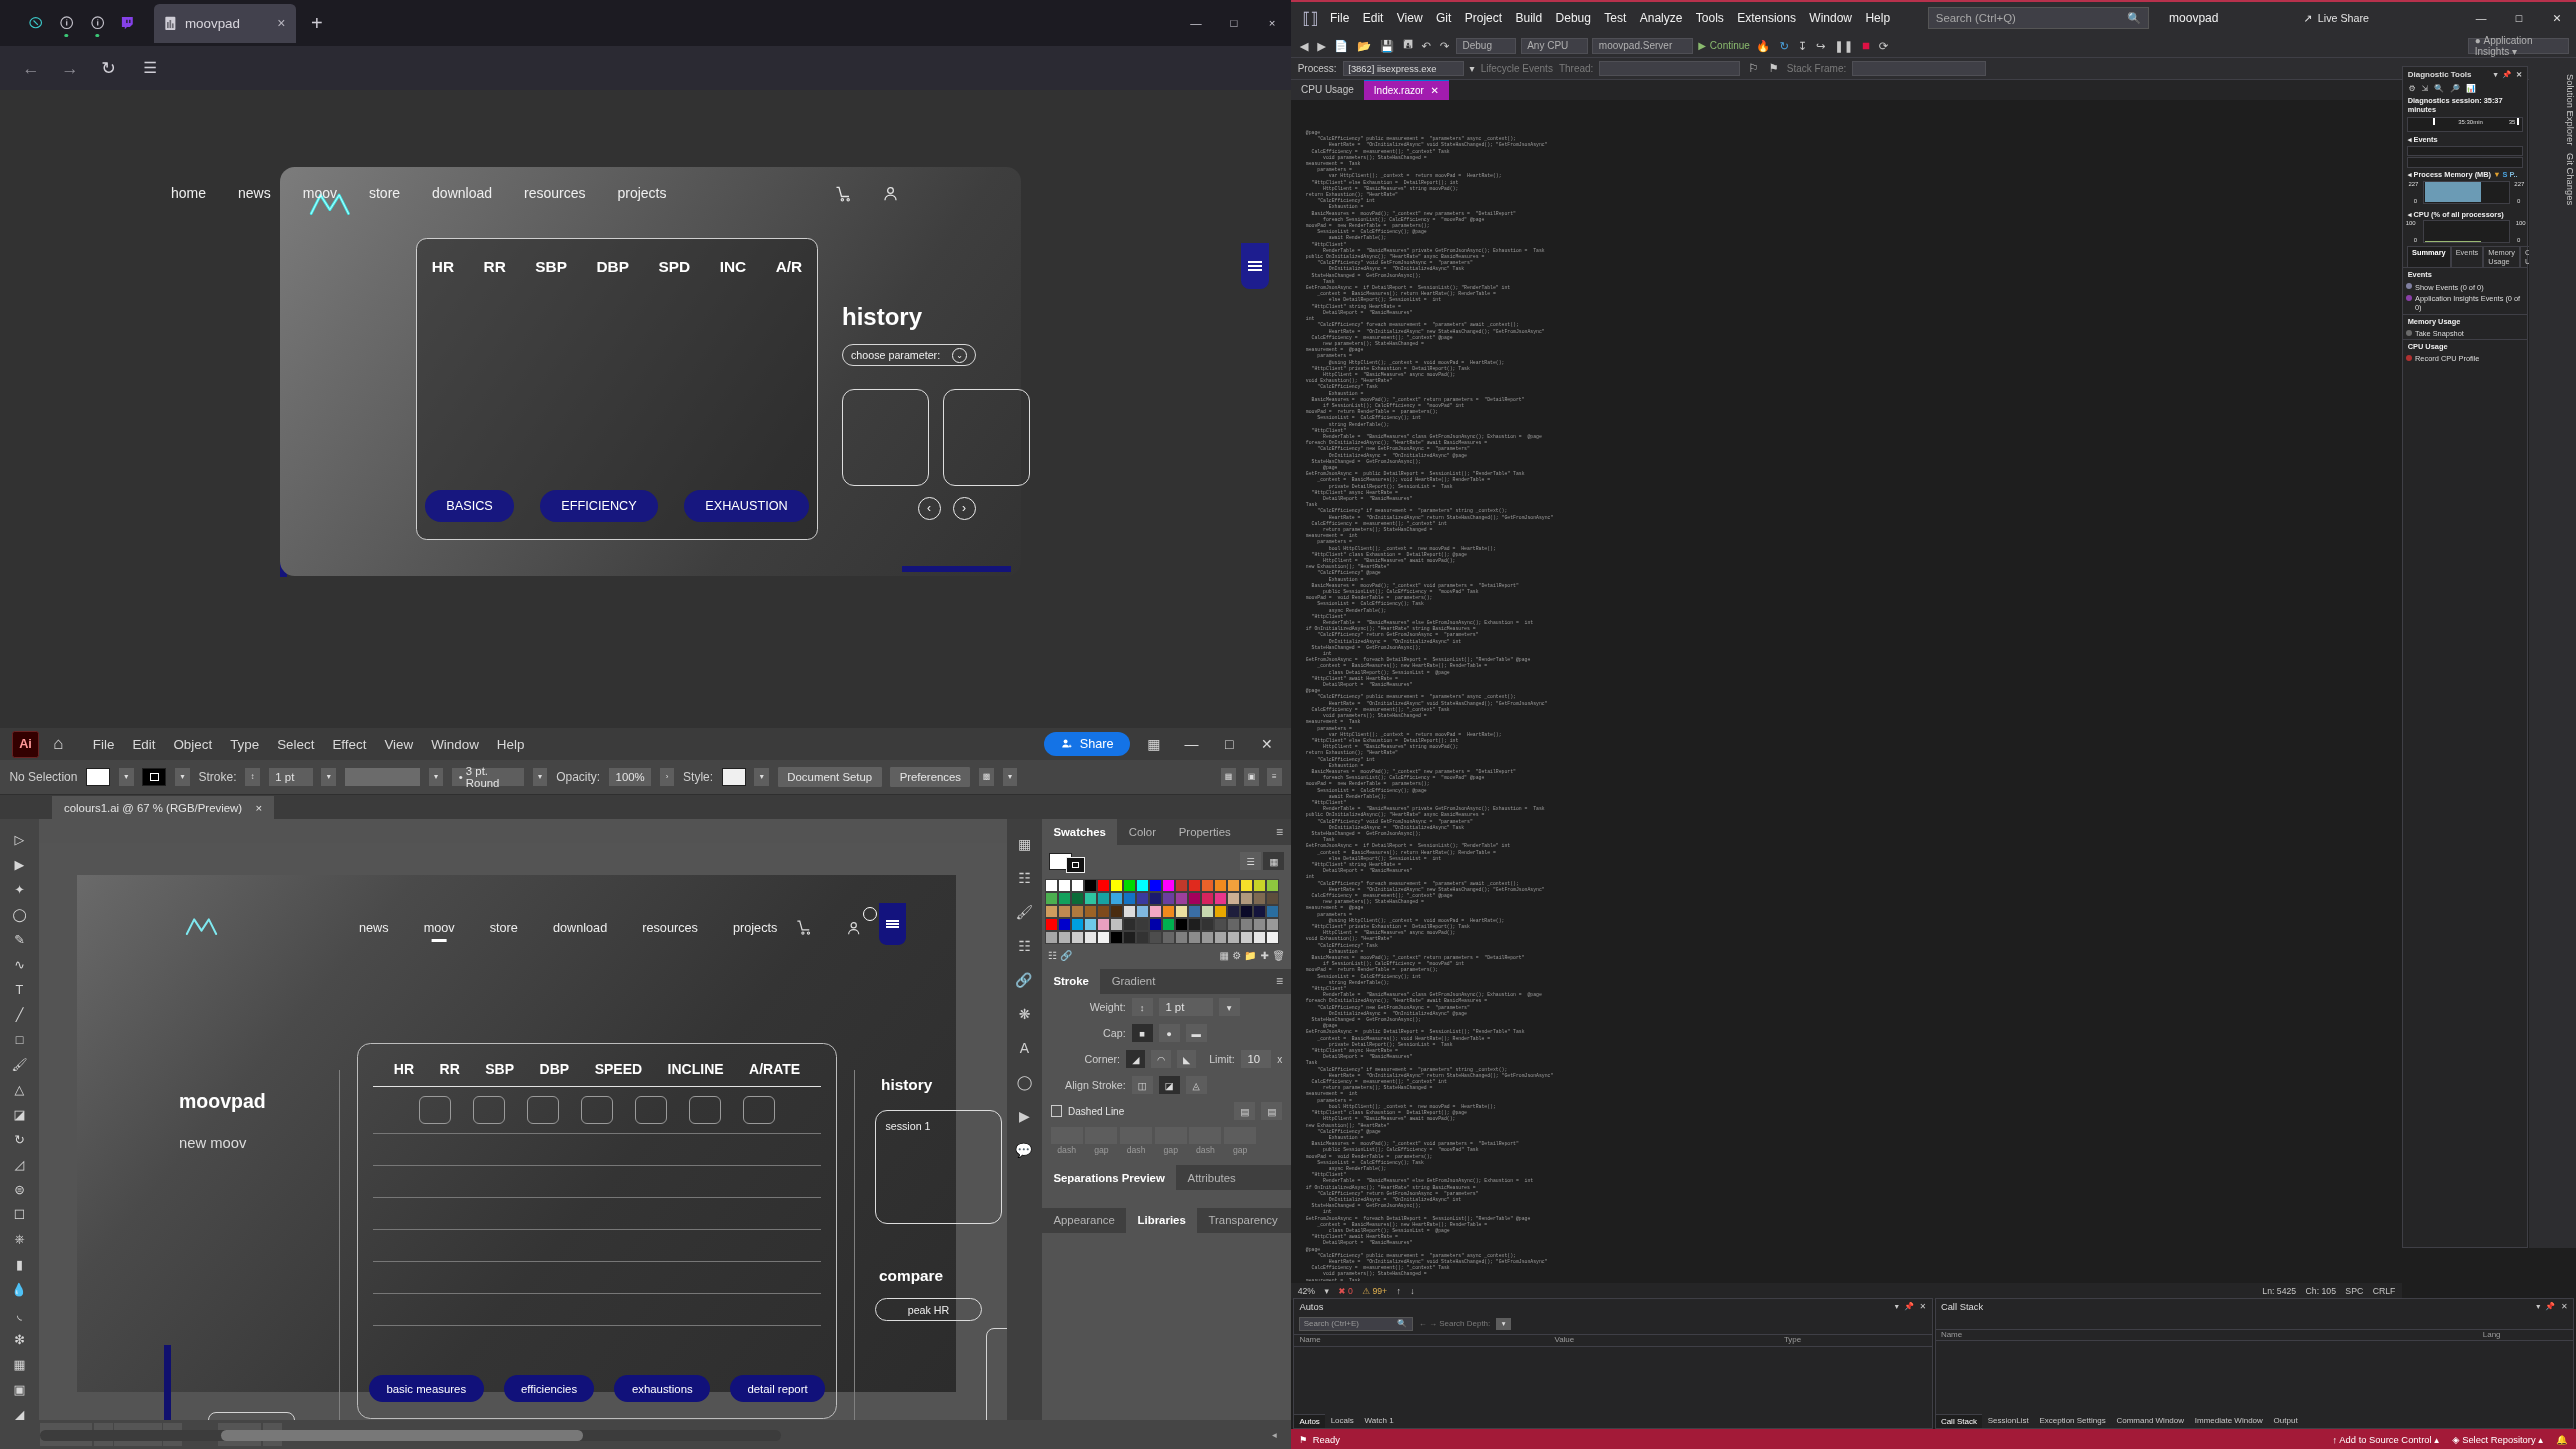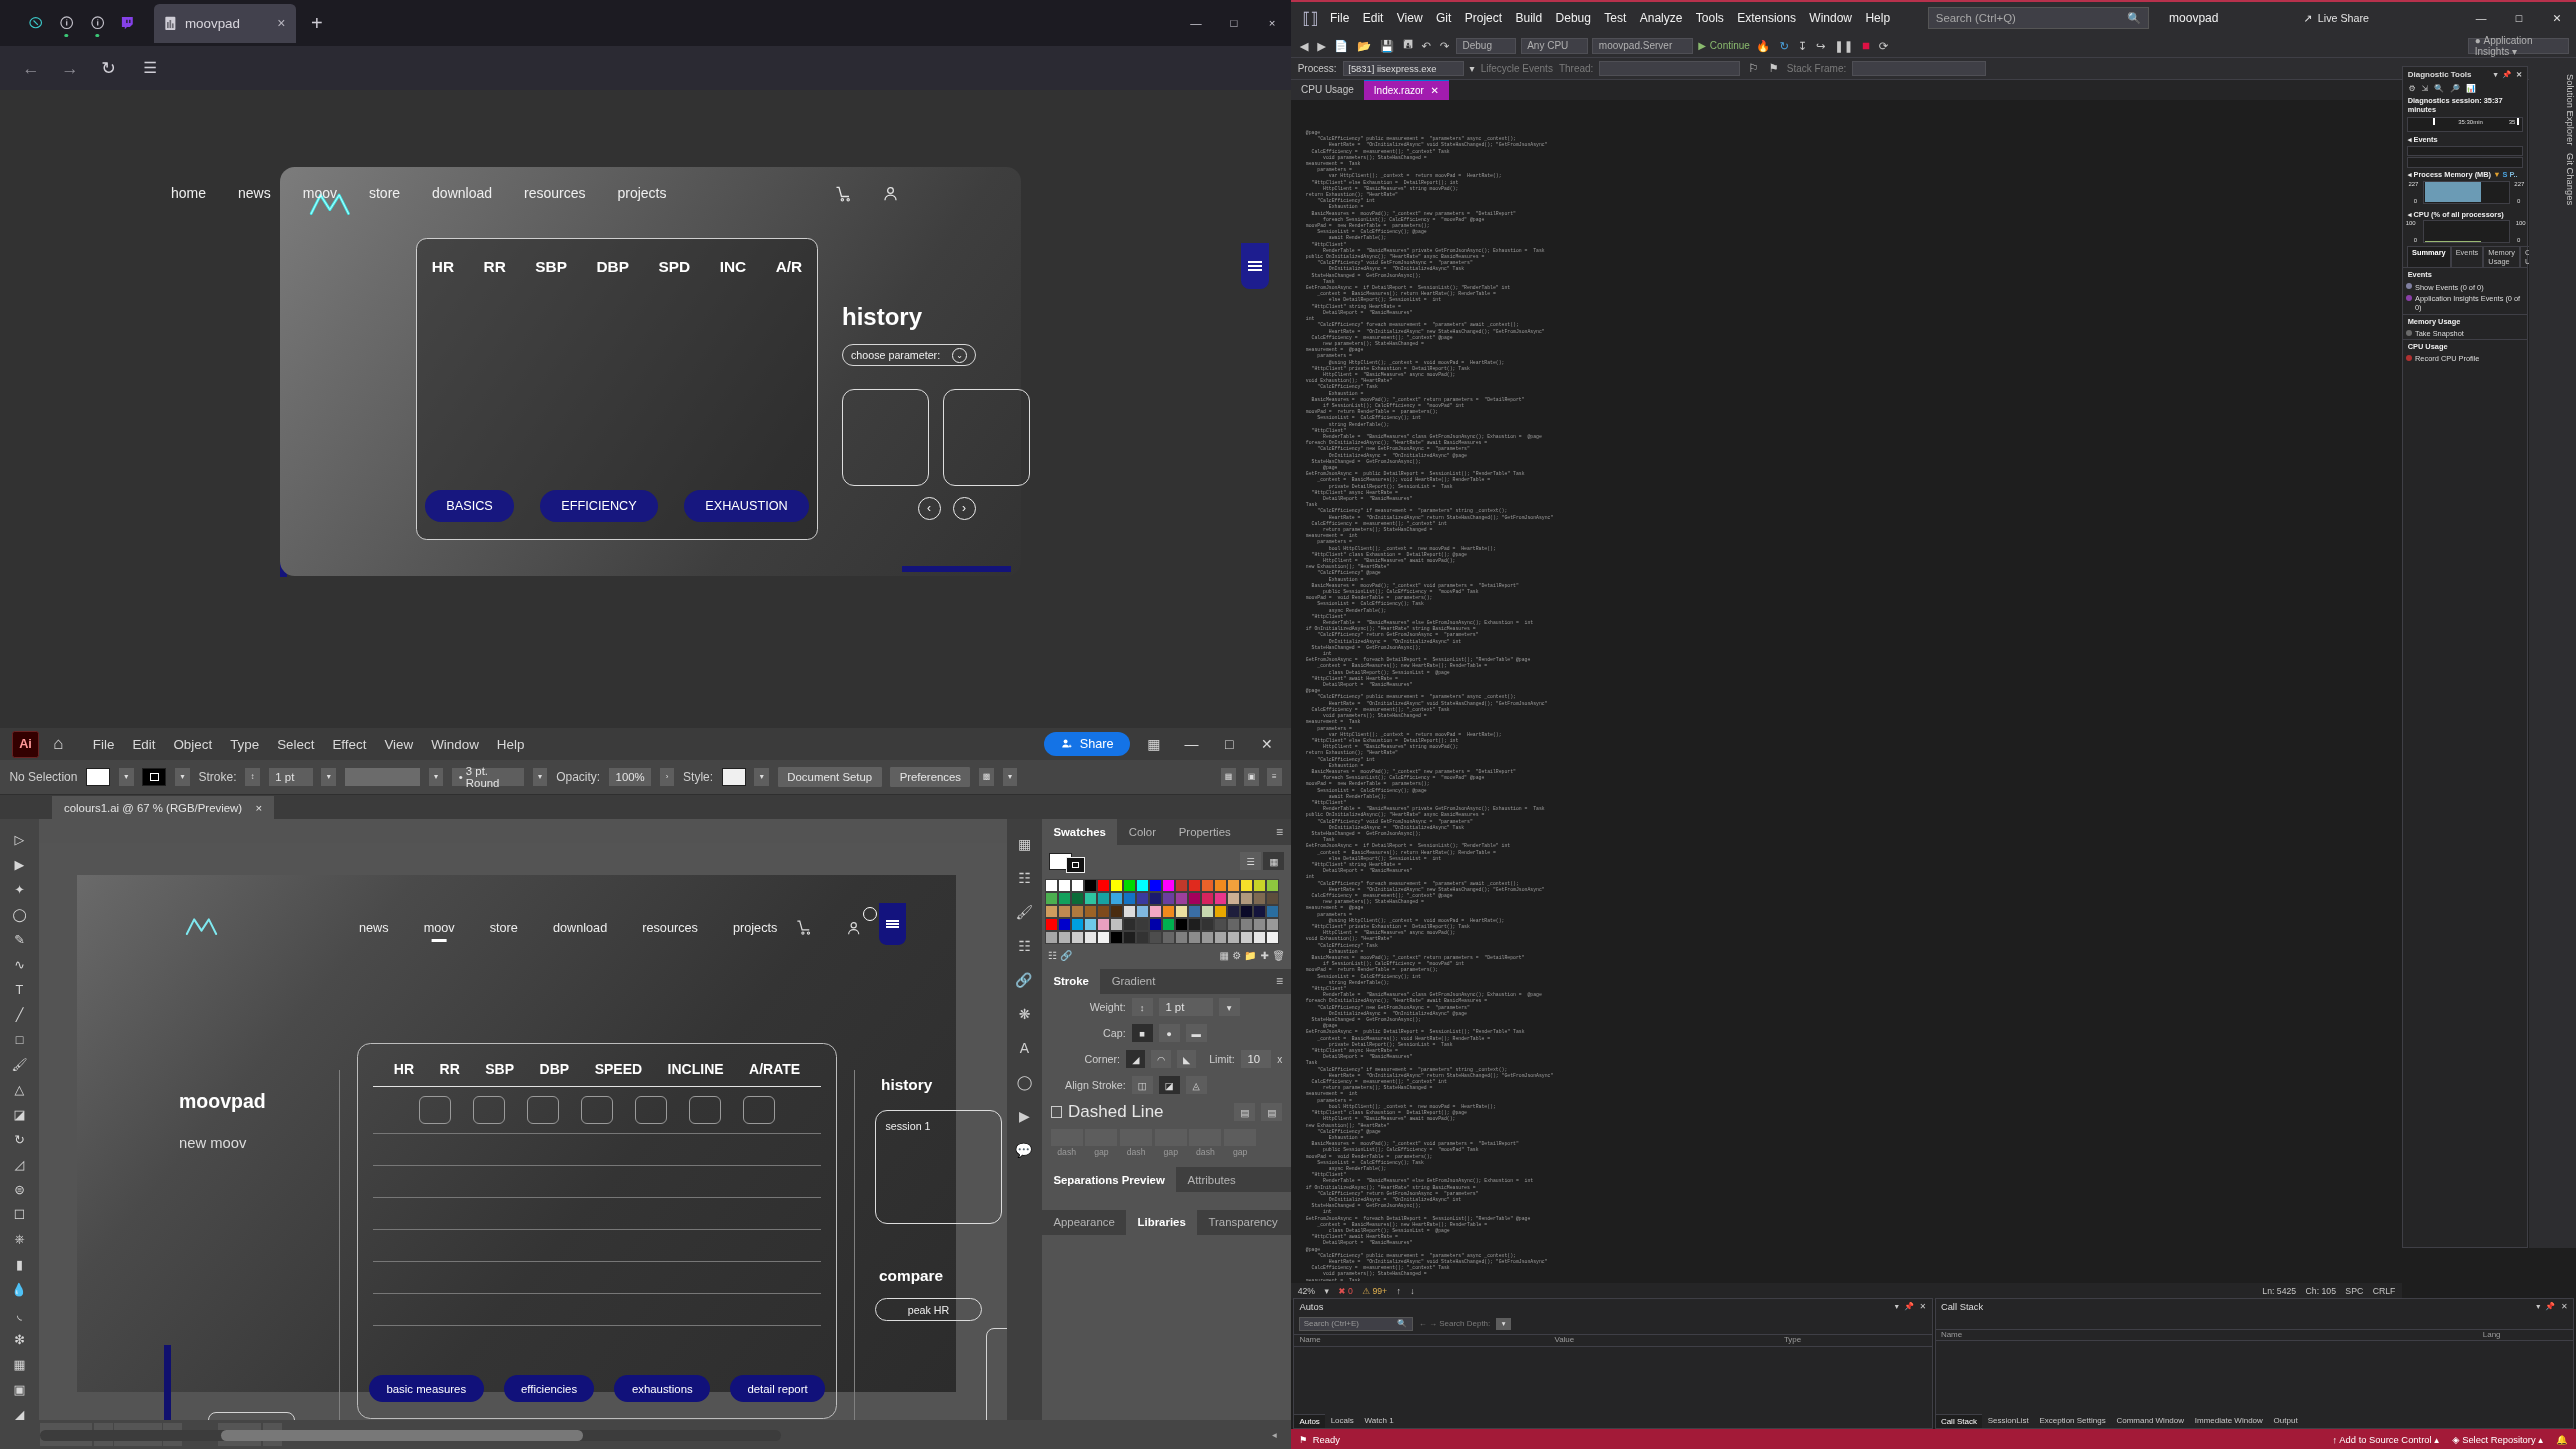--- a/index.html
+++ b/index.html
@@ -683,21 +683,21 @@
           <span style="color:#cfcfcf;font-size:10px">x</span>
         </div>
         <div class="stroke-row">
           <span class="stroke-lbl">Align Stroke:</span>
           <span class="mini-btn">◫</span>
           <span class="mini-btn act">◪</span>
           <span class="mini-btn">◬</span>
         </div>
         <div class="stroke-row">
           <span style="width:11.4px;height:11.4px;border:1px solid #ccc;display:inline-block"></span>
-          <span style="color:#e6e6e6;font-size:17px">Dashed Line</span>
+          <span style="color:#e6e6e6;font-size:10px">Dashed Line</span>
           <span class="mini-btn" style="margin-left:auto">▤</span>
           <span class="mini-btn">▤</span>
         </div>
         <div class="dashgrid">
           <div class="dashcell">
               <div class="b"></div>
               <div class="t">dash</div>
             </div>
           <div class="dashcell">
               <div class="b"></div>
@@ -811,21 +811,21 @@
       <span class="vs-tb-ico">↪</span>
       <span class="vs-tb-ico">❚❚</span>
       <span class="vs-tb-ico" style="color:#d14;font-size:13.4px">■</span>
       <span class="vs-tb-ico">⟳</span>
       <span style="margin-left:auto"></span>
       <div class="vs-tb-sel" style="width:101px">●&nbsp;Application Insights ▾</div>
     </div>
 
     <div class="vs-procbar">
       <span>Process:</span>
-      <div class="vs-proc-field" style="width:121px">[5831] iisexpress.exe</div>
+      <div class="vs-proc-field" style="width:121px">[3862] iisexpress.exe</div>
       <span class="vs-drop">▾</span>
       <span class="vs-dimtxt">Lifecycle Events</span>
       <span class="vs-dimtxt">Thread:</span>
       <div class="vs-proc-field" style="width:141px"></div>
       <span class="vs-tb-ico">⚐</span>
       <span class="vs-tb-ico">⚑</span>
       <span class="vs-dimtxt">Stack Frame:</span>
       <div class="vs-proc-field" style="width:134px"></div>
     </div>
 

